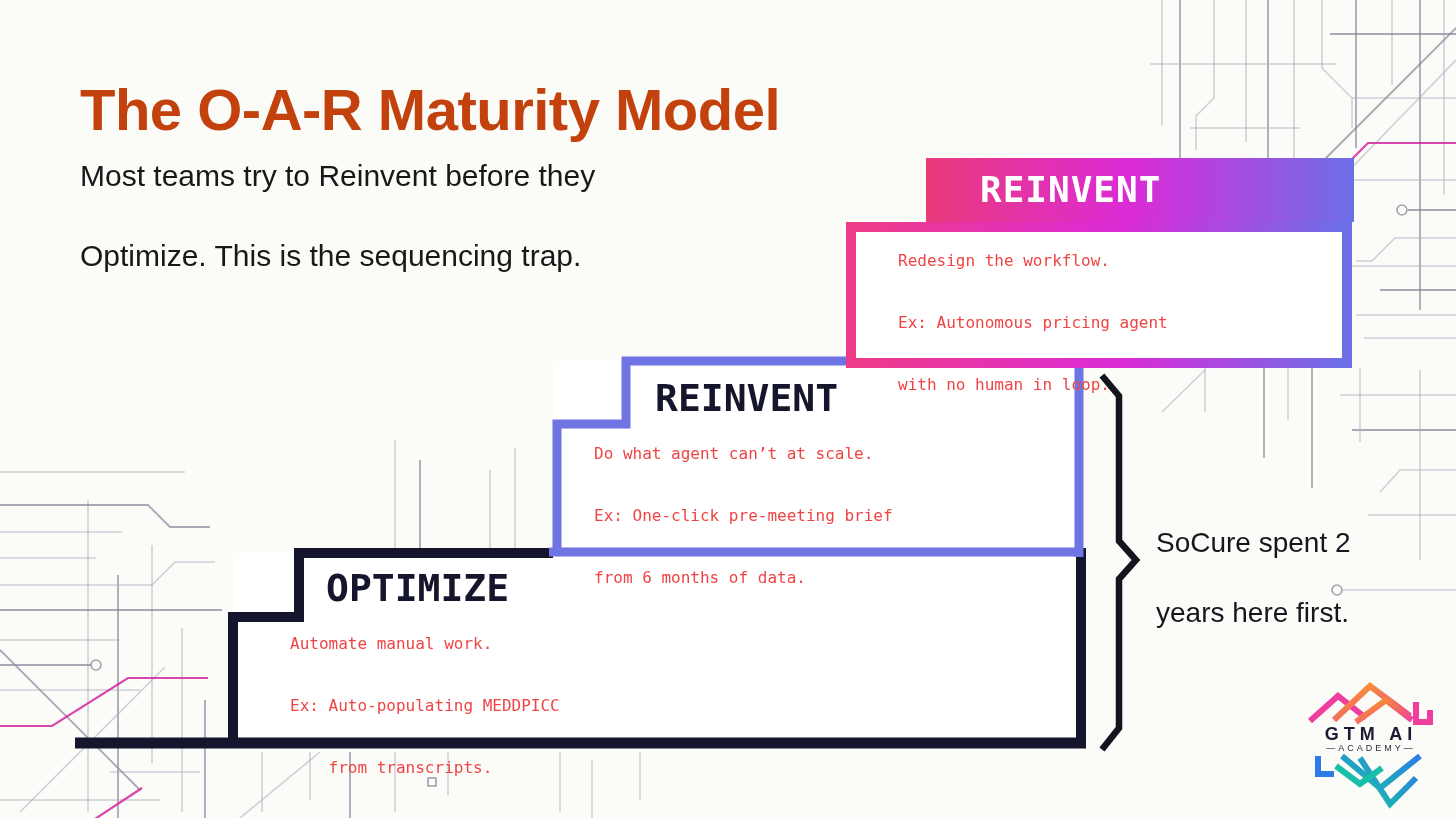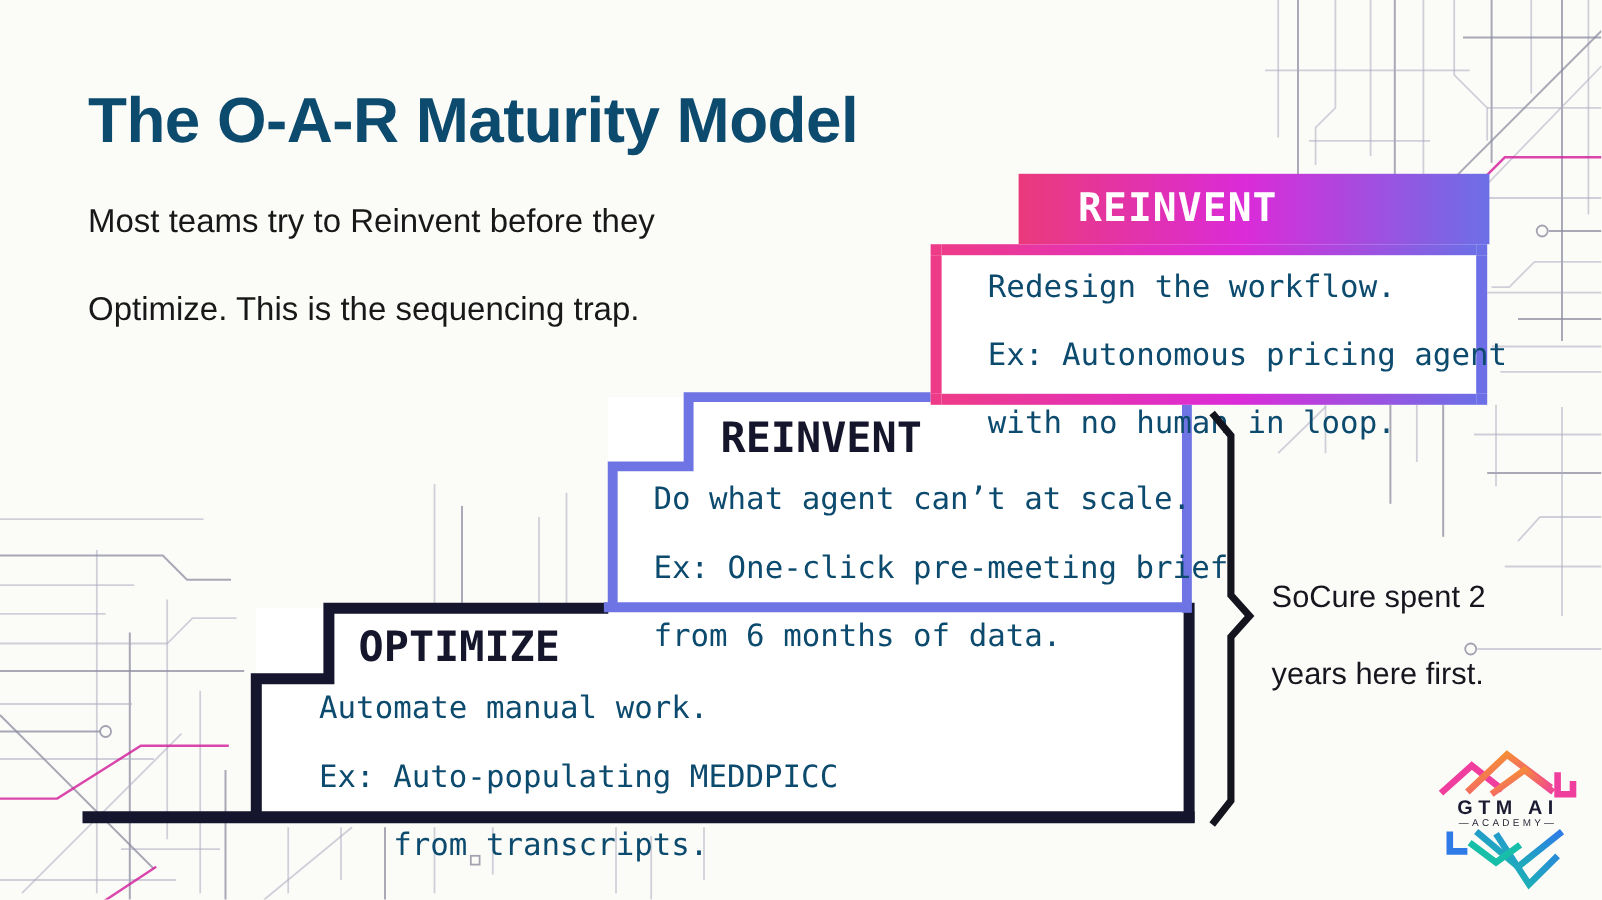--- a/index.html
+++ b/index.html
@@ -10,32 +10,32 @@
   }
   *{margin:0;padding:0;box-sizing:border-box;}
   html,body{width:1456px;height:818px;overflow:hidden;}
   body{font-family:"Liberation Sans",sans-serif;background:var(--bg);}
   .slide{position:relative;width:1456px;height:818px;background:var(--bg);overflow:hidden;}
   .layer{position:absolute;inset:0;}
   svg{display:block;}
 
   .page-title{
     position:absolute;left:80px;top:76px;
-    font-size:58px;font-weight:700;letter-spacing:-.5px;color:#0c4a6e;
+    font-size:58px;font-weight:700;letter-spacing:-.5px;color:#c2410c;
     white-space:nowrap;
   }
   .subtitle{
-    position:absolute;left:80px;top:182px;
+    position:absolute;left:80px;top:156px;
     font-size:30px;line-height:40px;color:#181818;white-space:pre;
   }
 
   .mono{font-family:"DejaVu Sans Mono","Liberation Mono",monospace;}
 
   .step-title{position:absolute;font-size:38px;font-weight:700;color:#15152B;white-space:nowrap;}
-  .step-desc{position:absolute;font-size:28px;line-height:31px;color:#0c4a6e;white-space:pre;}
+  .step-desc{position:absolute;font-size:16px;line-height:31px;color:#ef4444;white-space:pre;}
 
   .reinvent-header{
     position:absolute;left:926px;top:158px;width:428px;height:64px;
     background:linear-gradient(90deg,#EA3A7B 0%,var(--magenta) 48%,var(--purple) 100%);
     color:#fff;font-size:36px;font-weight:700;line-height:64px;
     padding-left:54px;letter-spacing:1px;white-space:nowrap;
   }
   .reinvent-body{
     position:absolute;left:846px;top:222px;width:506px;height:146px;
     background:var(--white);

